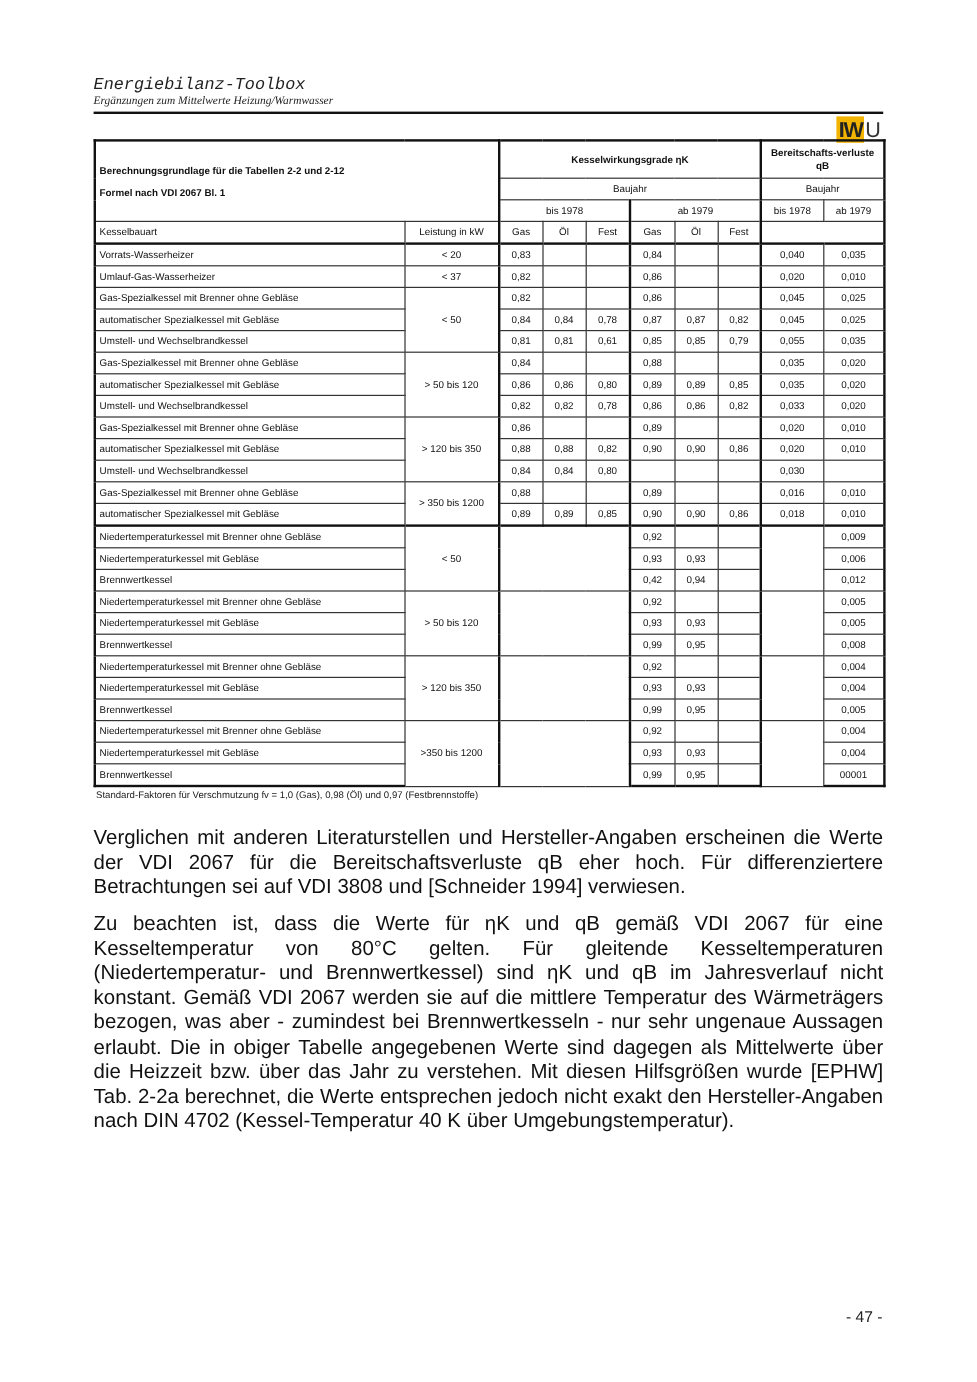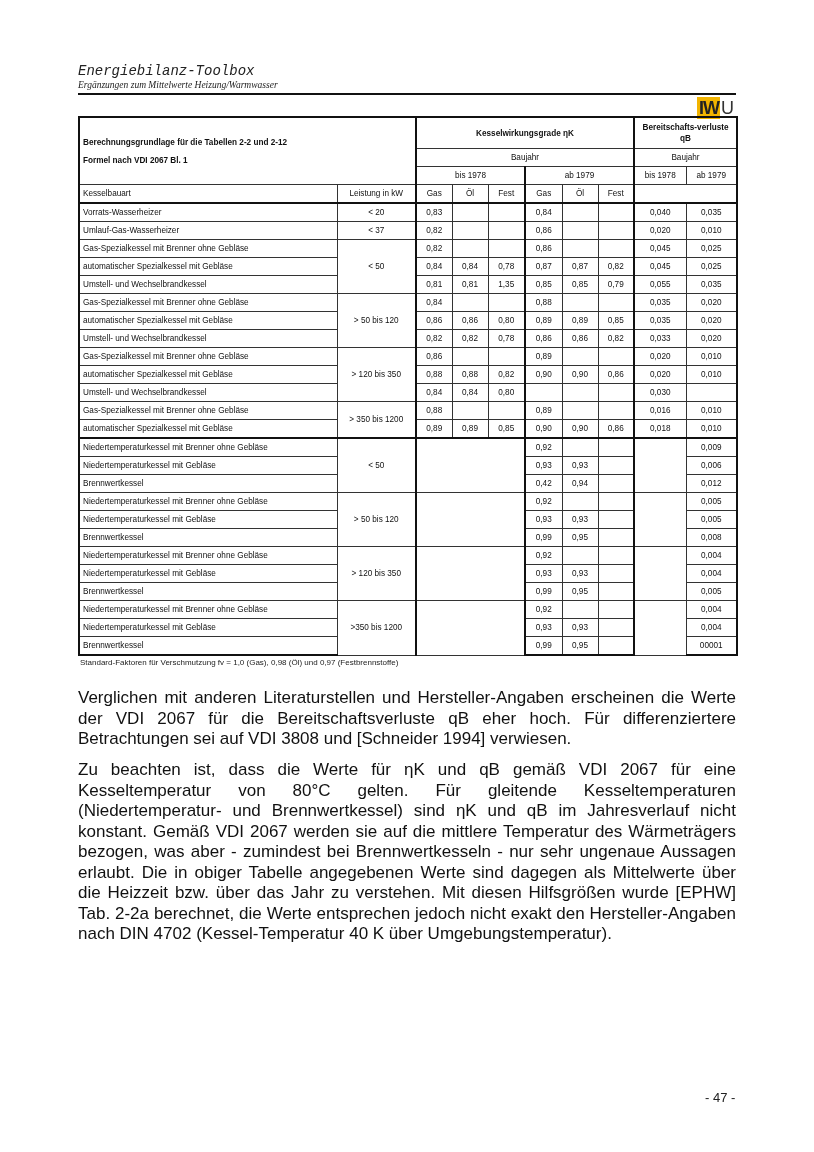--- a/index.html
+++ b/index.html
@@ -123,21 +123,21 @@
         <td class="num">0,87</td>
         <td class="num">0,87</td>
         <td class="num tr">0,82</td>
         <td class="num">0,045</td>
         <td class="num tr">0,025</td>
       </tr>
       <tr>
         <td class="tl">Umstell- und Wechselbrandkessel</td>
         <td class="num">0,81</td>
         <td class="num">0,81</td>
-        <td class="num tr">1,35</td>
+        <td class="num tr">0,61</td>
         <td class="num">0,85</td>
         <td class="num">0,85</td>
         <td class="num tr">0,79</td>
         <td class="num">0,055</td>
         <td class="num tr">0,035</td>
       </tr>
       <tr>
         <td class="tl">Gas-Spezialkessel mit Brenner ohne Gebläse</td>
         <td class="c tr" rowspan="3">&gt; 50 bis 120</td>
         <td class="num">0,84</td>

